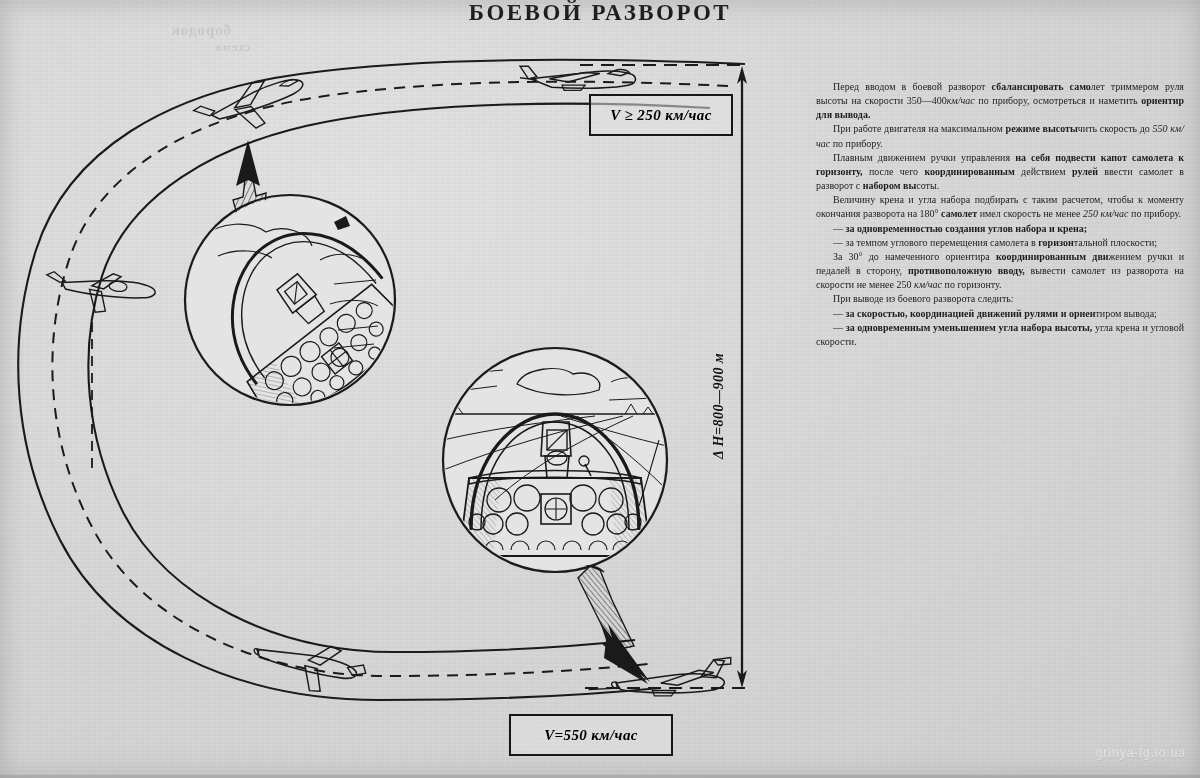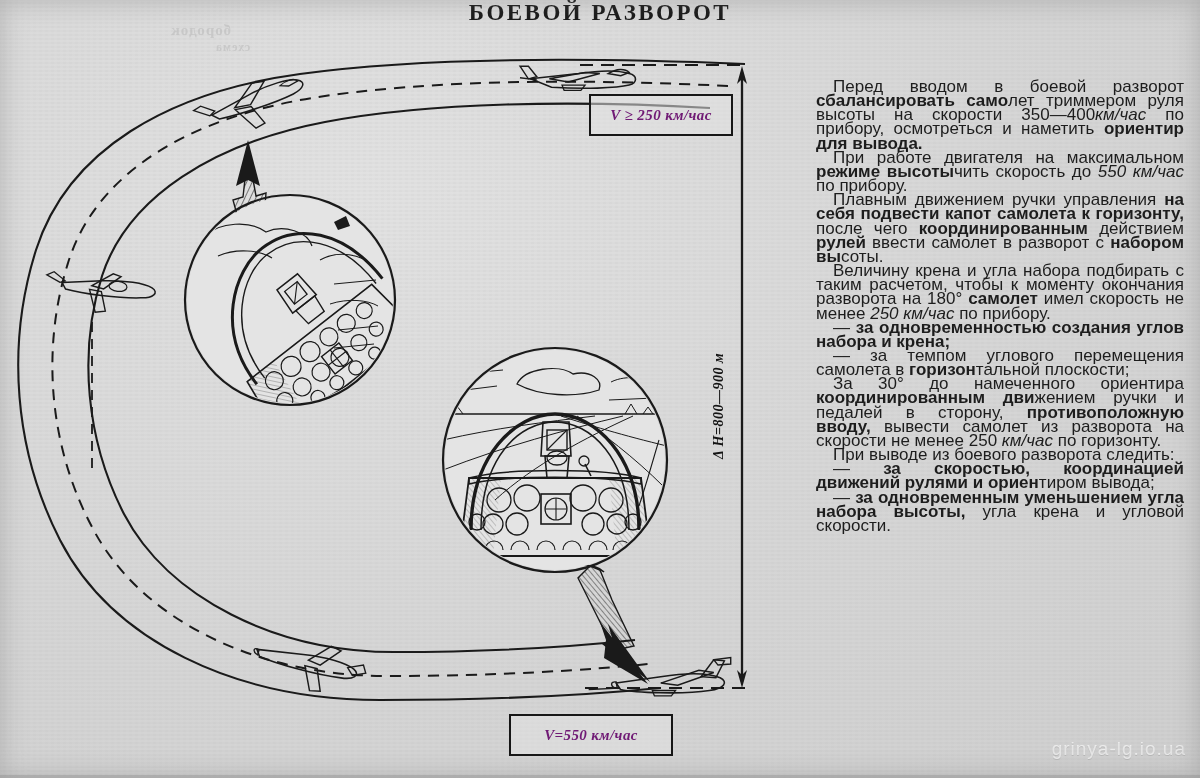--- a/index.html
+++ b/index.html
@@ -45,35 +45,35 @@
     letter-spacing:1px;white-space:nowrap;
     transform:scaleX(-1);
   }
   #ghost1{left:170px;top:22px;font-size:15px;}
   #ghost2{left:215px;top:40px;font-size:12px;}
 
   
   #textcol{
     position:absolute;left:816px;top:80px;width:368px;
     color:#1d1d1d;
-    font-family:Liberation Sans, sans-serif;
-    font-size:17px;line-height:14.15px;
+    font-family:Liberation Serif, serif;
+    font-size:10px;line-height:14.15px;
     text-align:justify;
     -webkit-hyphens:auto;hyphens:auto;
   }
   #textcol p{margin:0;text-indent:17px;}
   #textcol b{font-weight:bold;}
   #textcol i{font-style:italic;}
 
   
   .vbox{
     position:absolute;
     border:2.3px solid #161616;
     background:rgba(226,226,226,.55);
-    color:#701a75;
+    color:#000000;
     font-family:"Liberation Serif",serif;
     font-style:italic;font-weight:bold;
     display:flex;align-items:center;justify-content:center;
     letter-spacing:.4px;
   }
   #box-top{left:589px;top:94px;width:140px;height:38px;font-size:15px;}
   #box-bottom{left:509px;top:714px;width:160px;height:38px;font-size:15px;}
 
   
   #dim-label{
@@ -84,21 +84,21 @@
     font-family:"Liberation Serif",serif;
     font-style:italic;font-weight:bold;font-size:14px;
     color:#141414;letter-spacing:.5px;
     white-space:nowrap;
   }
 
   
   #watermark{
     position:absolute;right:14px;bottom:18px;
     font-family:"Liberation Sans",sans-serif;
-    font-size:19px;letter-spacing:1px;
+    font-size:12px;letter-spacing:1px;
     color:rgba(255,255,255,.62);
     text-shadow:0 1px 0 rgba(150,150,150,.35);
     pointer-events:none;
   }
 
   svg{position:absolute;left:0;top:0;}
   .ink{stroke:#1a1a1a;fill:none;}
 </style>
 </head>
 <body>

